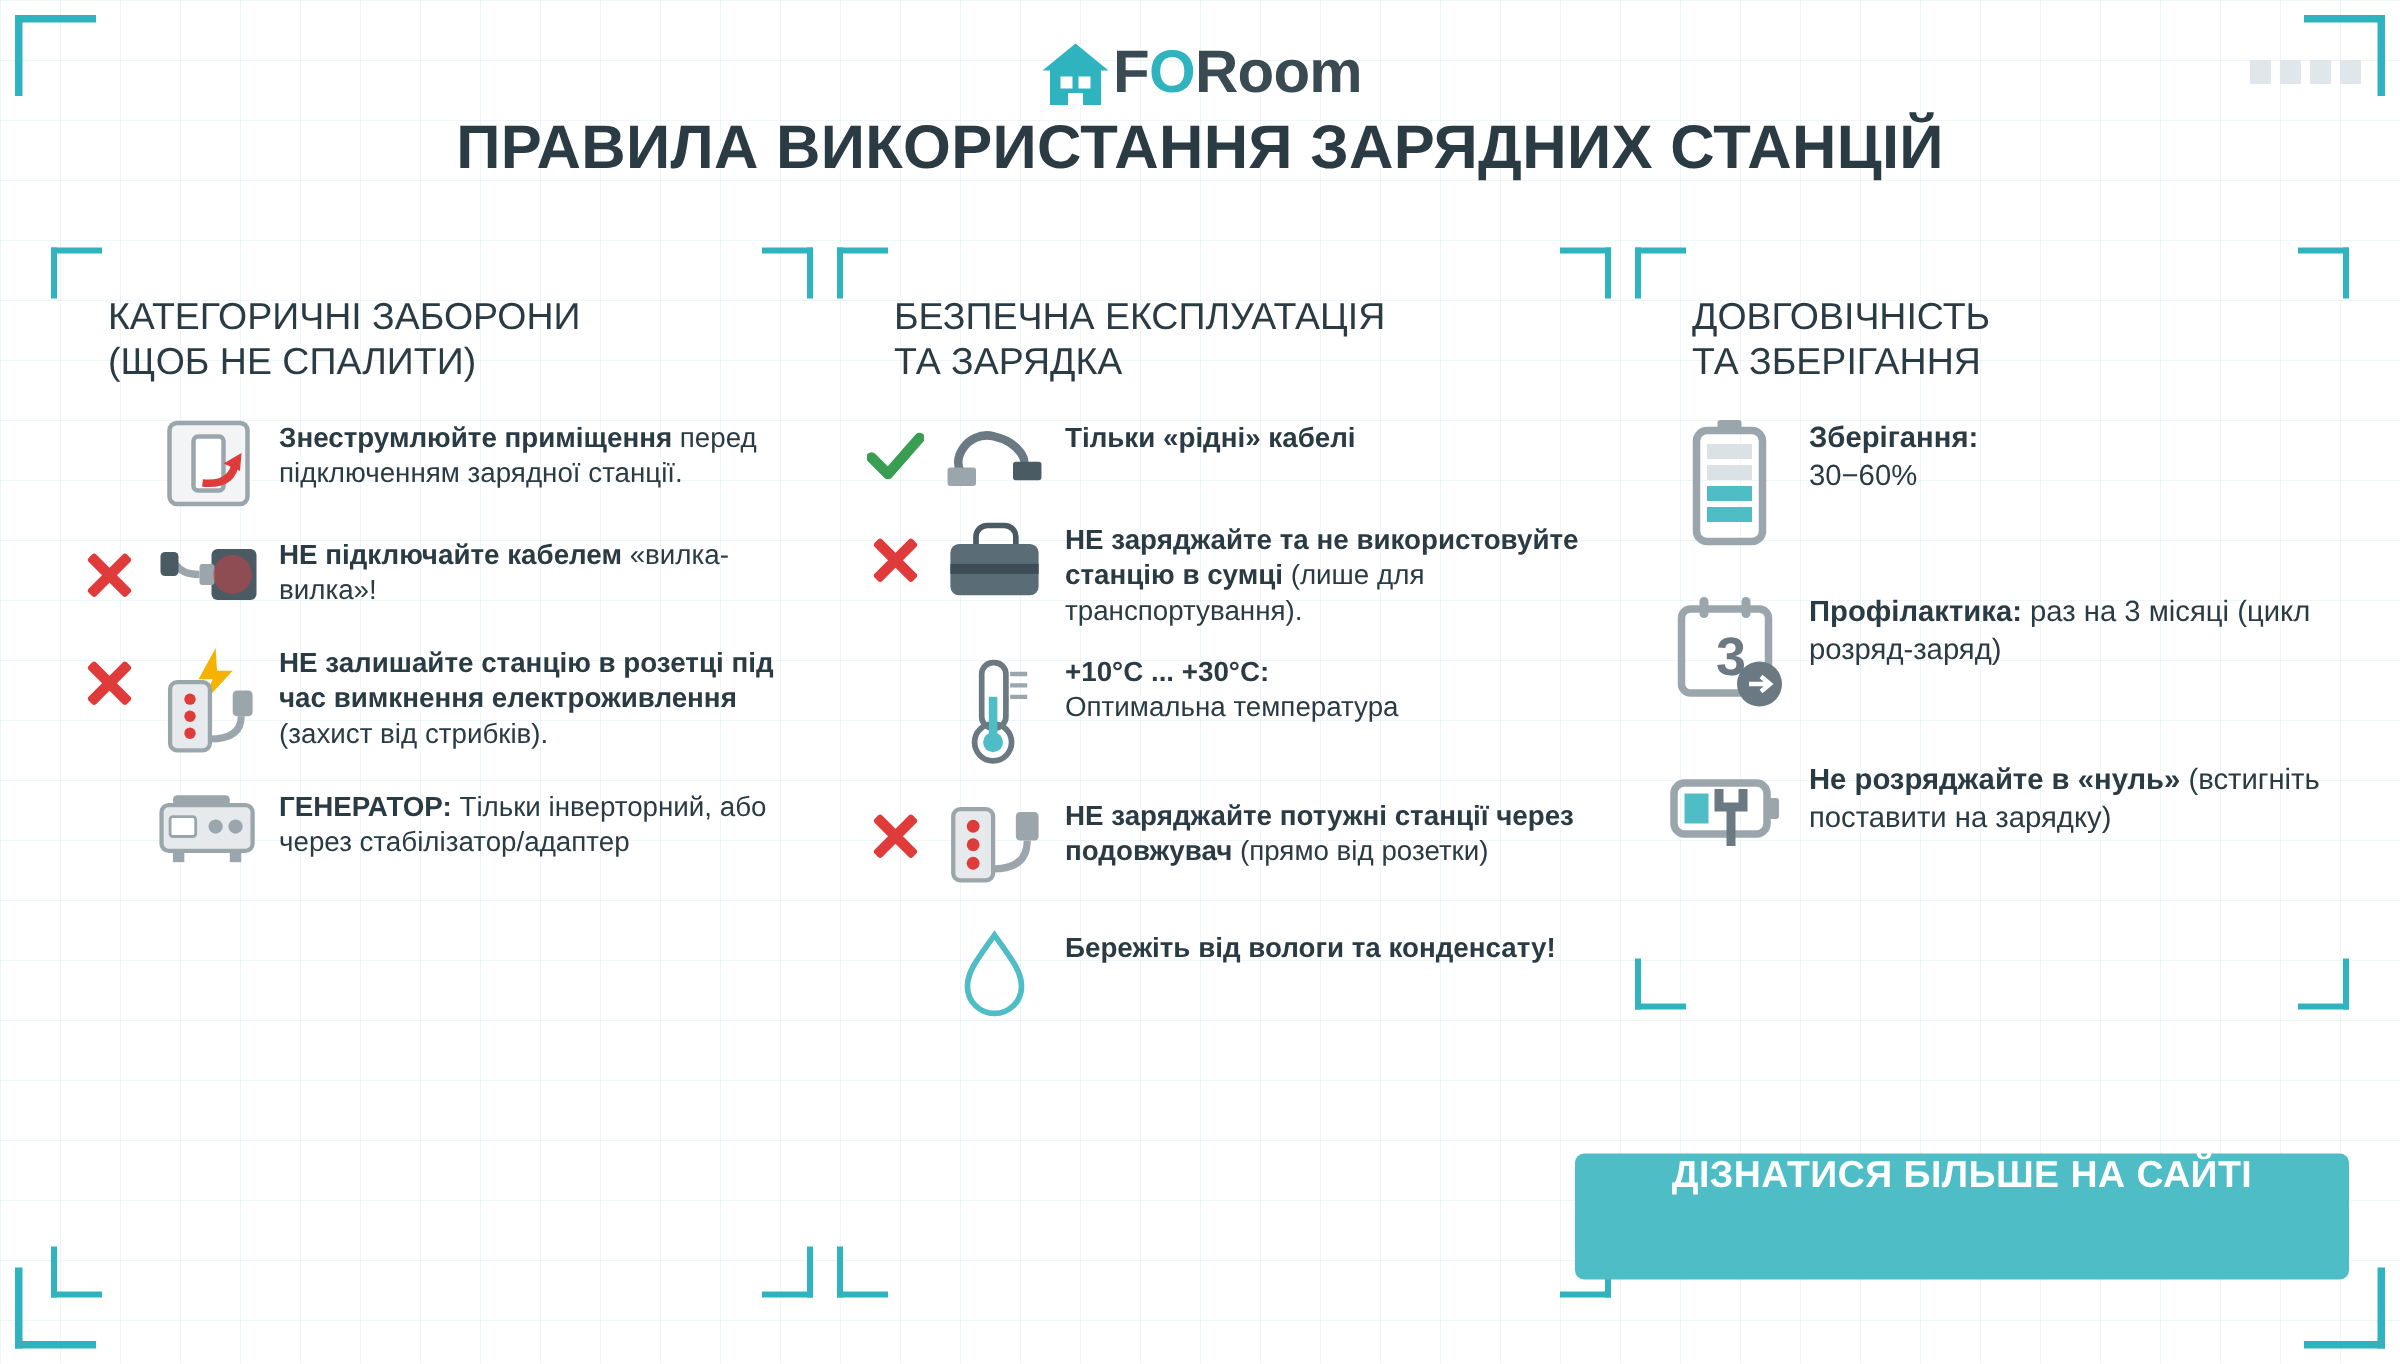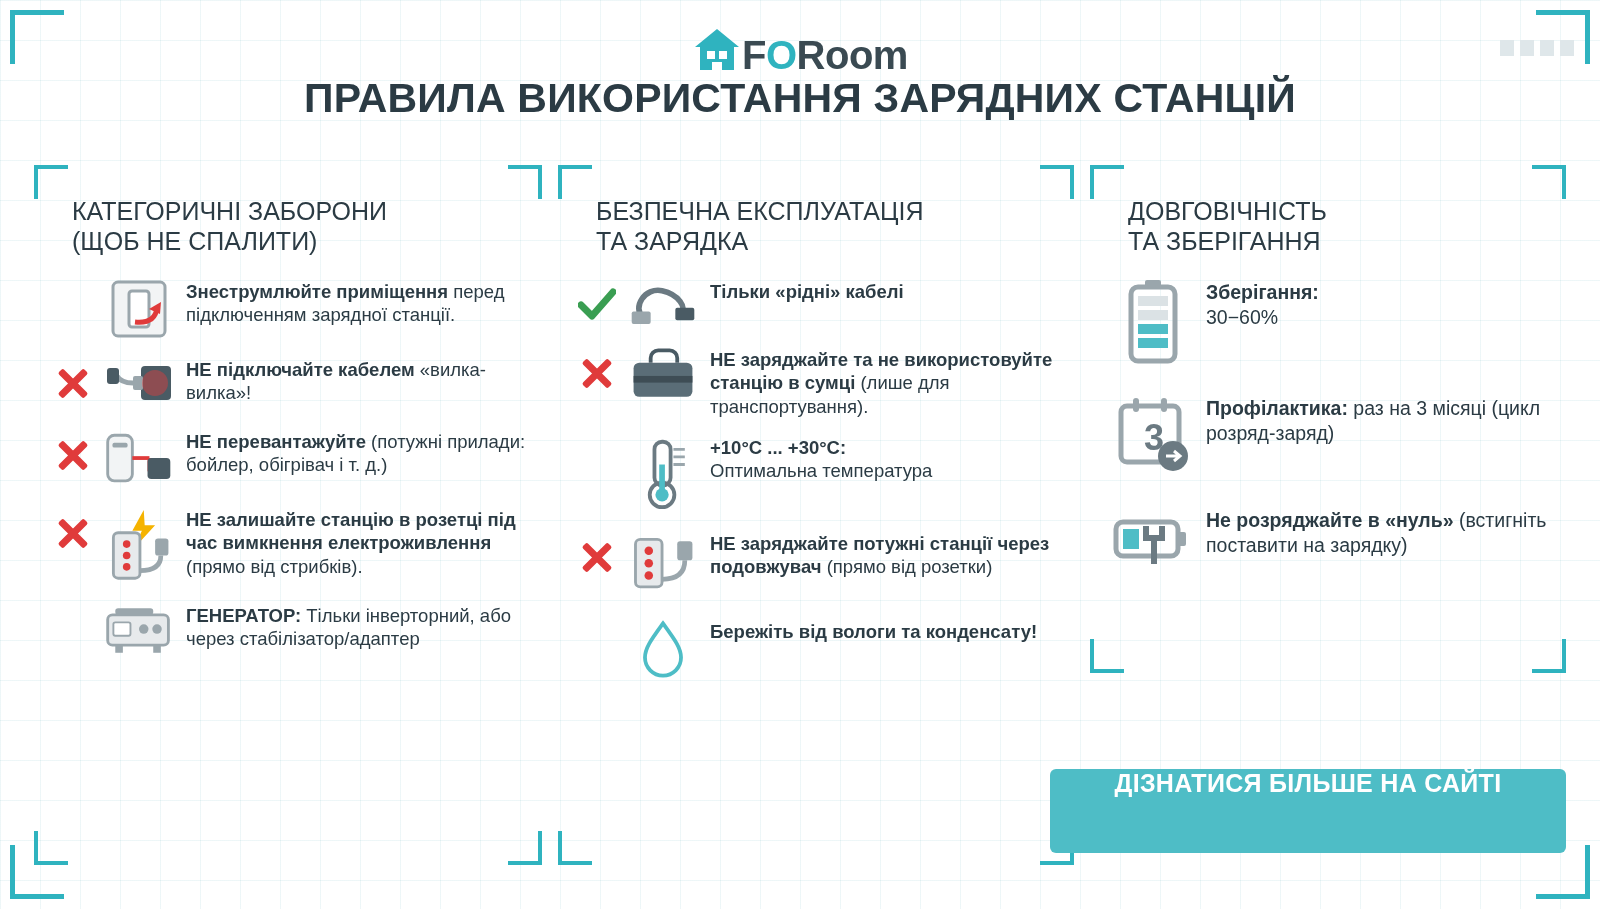--- a/index.html
+++ b/index.html
@@ -38,21 +38,21 @@
     top: 40px; right: 26px;
     display: flex; gap: 6px;
     z-index: 6;
   }
   .dots i { display: block; width: 14px; height: 16px; background: #dfe7ea; }
 
   
   #brand {
     position: absolute;
     top: 26px; left: 0; right: 0;
-    display: flex; align-items: flex-end; justify-content: center;
+    display: flex; align-items: flex-start; justify-content: center;
     gap: 0;
     z-index: 4;
   }
   #brand .logo-text {
     font-size: 40px;
     font-weight: bold;
     letter-spacing: -0.5px;
     color: #3a4a52;
   }
   #brand .logo-text .accent { color: #2fb3bf; }
@@ -229,52 +229,37 @@
                 <rect x="38" y="10" width="30" height="34" rx="4" fill="#4a5b64"></rect>
                 <rect x="30" y="20" width="10" height="14" rx="2" fill="#9aa6ac"></rect>
                 <path d="M30 27 Q18 27 14 20" fill="none" stroke="#9aa6ac" stroke-width="5"></path>
                 <rect x="4" y="12" width="12" height="16" rx="3" fill="#4a5b64"></rect>
                 <circle cx="52" cy="27" r="13" fill="#e03b3b" opacity=".45"></circle>
               </svg>
             </div>
             <div class="txt"><b>НЕ підключайте кабелем</b><span> «вилка-вилка»!</span></div>
           </div>
 
-          <div class="item">
-            <div class="mark">
-                <div class="cross"></div>
-              </div>
-            <div class="ico">
-              <svg width="78" height="62" viewBox="0 0 78 62">
-                <rect x="6" y="6" width="26" height="48" rx="7" fill="#f2f4f5" stroke="#9aa6ac" stroke-width="3"></rect>
-                <rect x="11" y="14" width="16" height="5" rx="2" fill="#9aa6ac"></rect>
-                <path d="M32 30 H50" stroke="#e03b3b" stroke-width="4" fill="none"></path>
-                <path d="M50 30 V44" stroke="#e03b3b" stroke-width="4" fill="none"></path>
-                <rect x="48" y="30" width="24" height="22" rx="4" fill="#4a5b64"></rect>
-              </svg>
-            </div>
-            <div class="txt"><b>НЕ перевантажуйте</b><span> (потужні прилади: бойлер, обігрівач і т. д.)</span></div>
-          </div>
 
           <div class="item">
             <div class="mark">
                 <div class="cross"></div>
               </div>
             <div class="ico">
               <svg width="78" height="80" viewBox="0 0 78 80">
                 <path d="M44 2 L32 24 L42 24 L34 42 L56 18 L45 18 Z" fill="#f5b300"></path>
                 <rect x="12" y="26" width="28" height="48" rx="5" fill="#e7eaec" stroke="#9aa6ac" stroke-width="3"></rect>
                 <circle cx="26" cy="38" r="4" fill="#e03b3b"></circle>
                 <circle cx="26" cy="50" r="4" fill="#e03b3b"></circle>
                 <circle cx="26" cy="62" r="4" fill="#e03b3b"></circle>
                 <path d="M40 66 Q62 66 62 50" fill="none" stroke="#9aa6ac" stroke-width="5"></path>
                 <rect x="56" y="32" width="14" height="18" rx="3" fill="#9aa6ac"></rect>
               </svg>
             </div>
-            <div class="txt"><b>НЕ залишайте станцію в розетці під час вимкнення електроживлення</b><span> (прямо від стрибків).</span></div>
+            <div class="txt"><b>НЕ залишайте станцію в розетці під час вимкнення електроживлення</b><span> (захист від стрибків).</span></div>
           </div>
 
           <div class="item">
             <div class="mark"></div>
             <div class="ico">
               <svg width="78" height="56" viewBox="0 0 78 56">
                 <rect x="6" y="12" width="64" height="32" rx="5" fill="#e7eaec" stroke="#9aa6ac" stroke-width="3"></rect>
                 <rect x="12" y="20" width="18" height="14" rx="2" fill="#ffffff" stroke="#9aa6ac" stroke-width="2"></rect>
                 <circle cx="44" cy="27" r="5" fill="#9aa6ac"></circle>
                 <circle cx="58" cy="27" r="5" fill="#9aa6ac"></circle>

